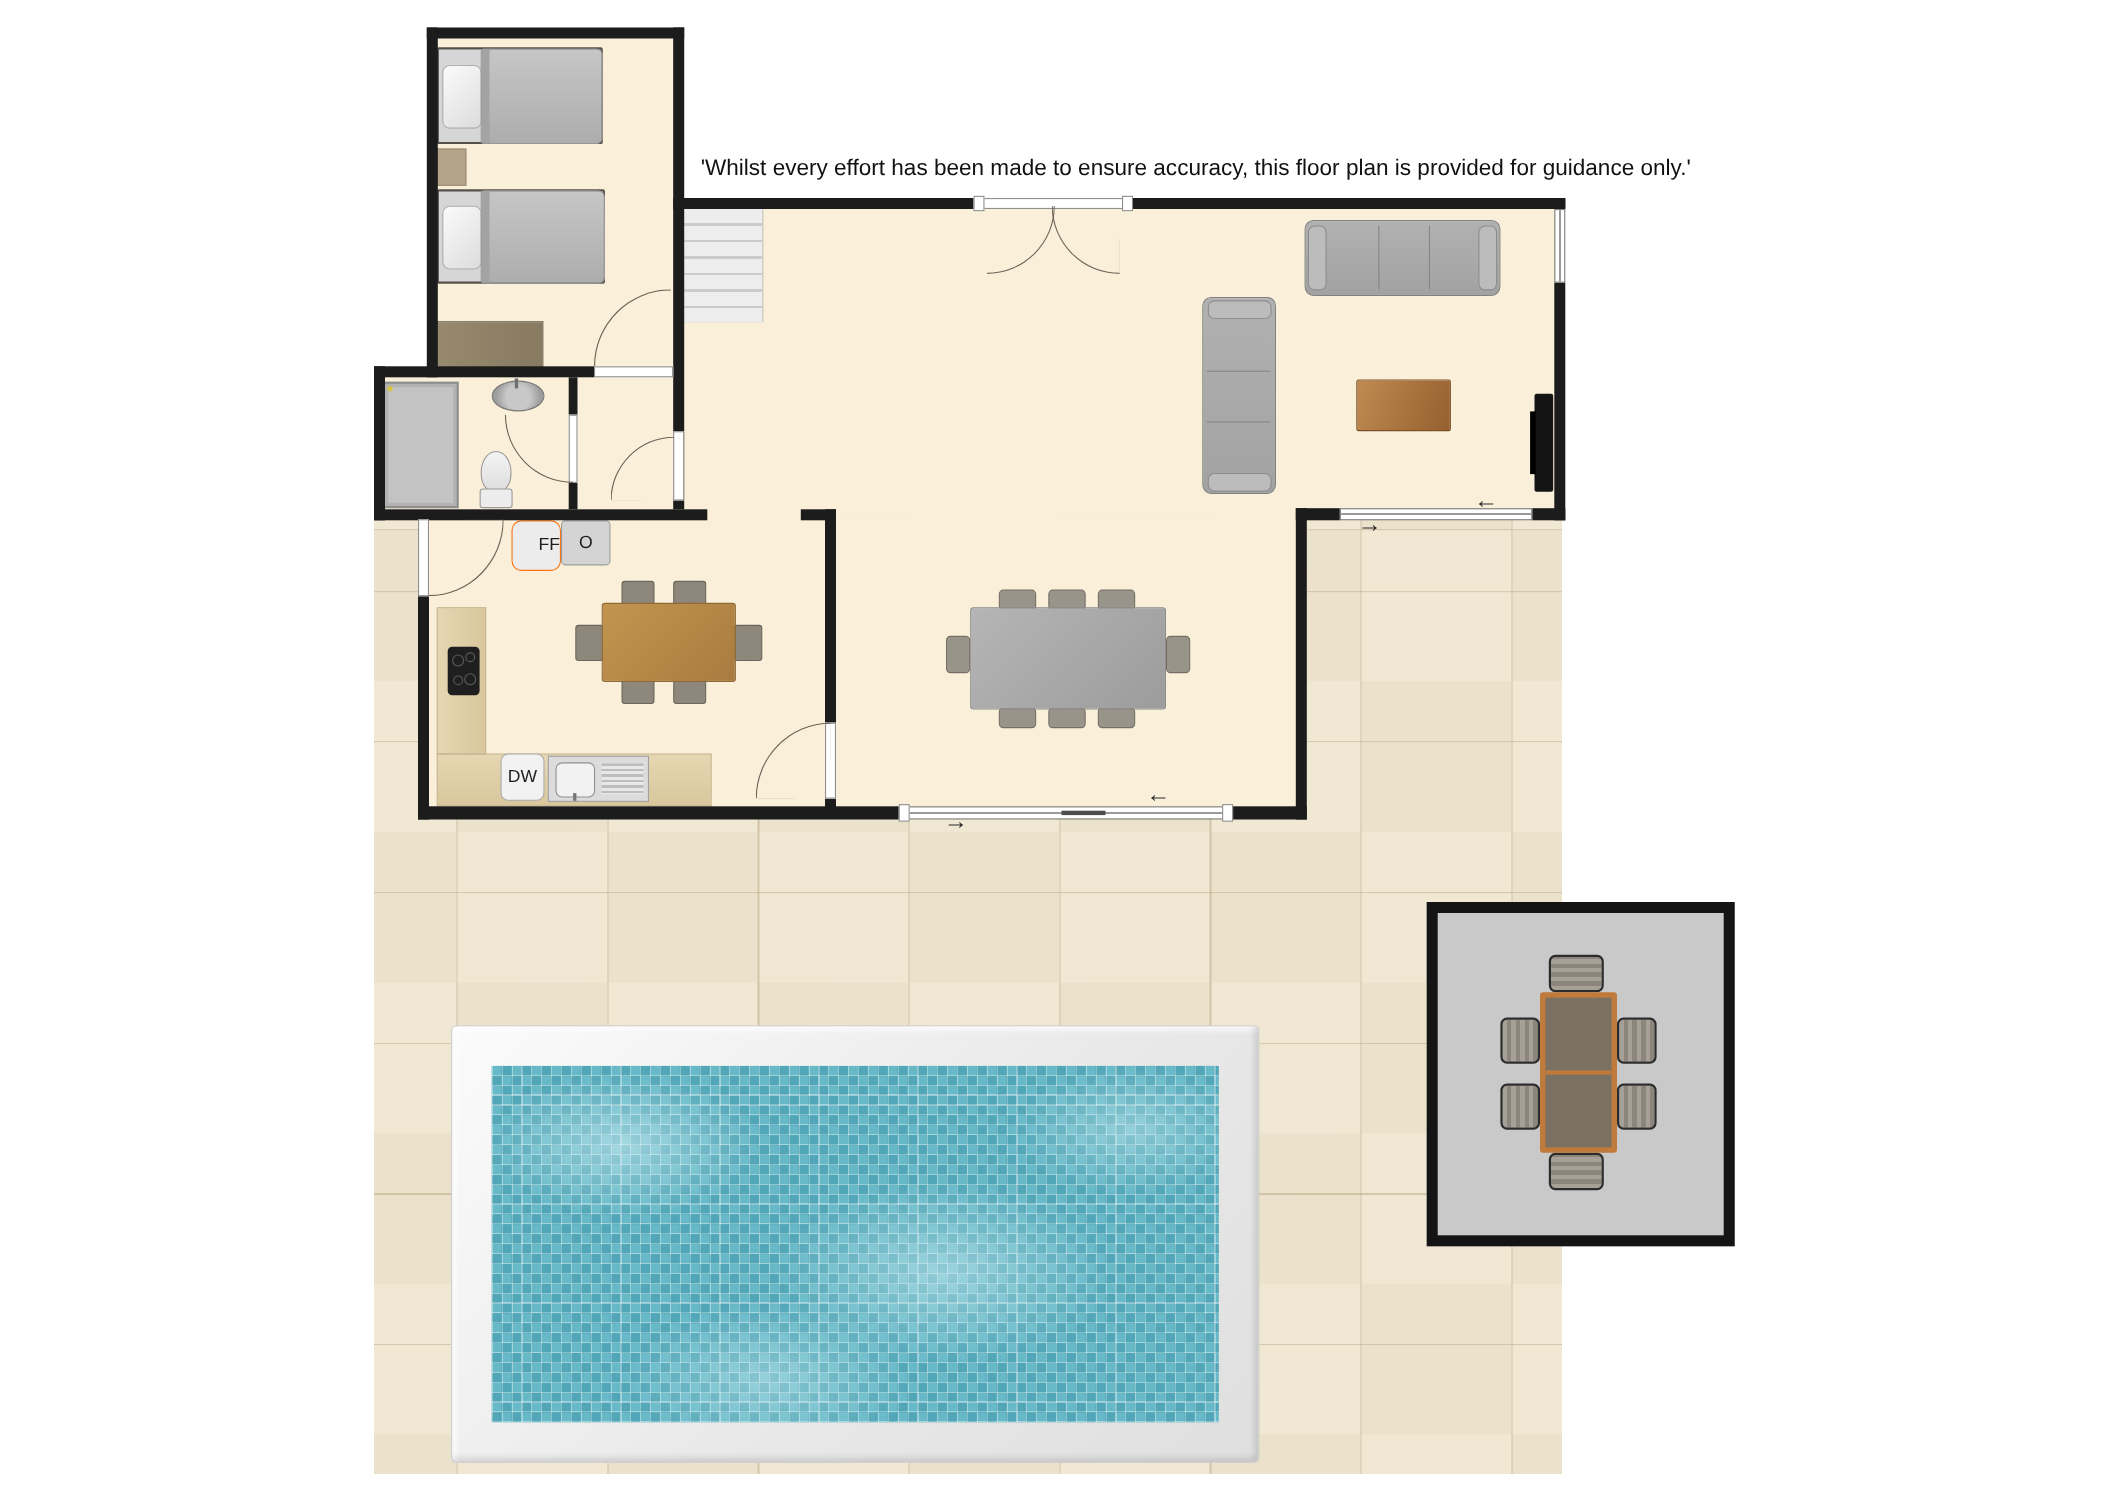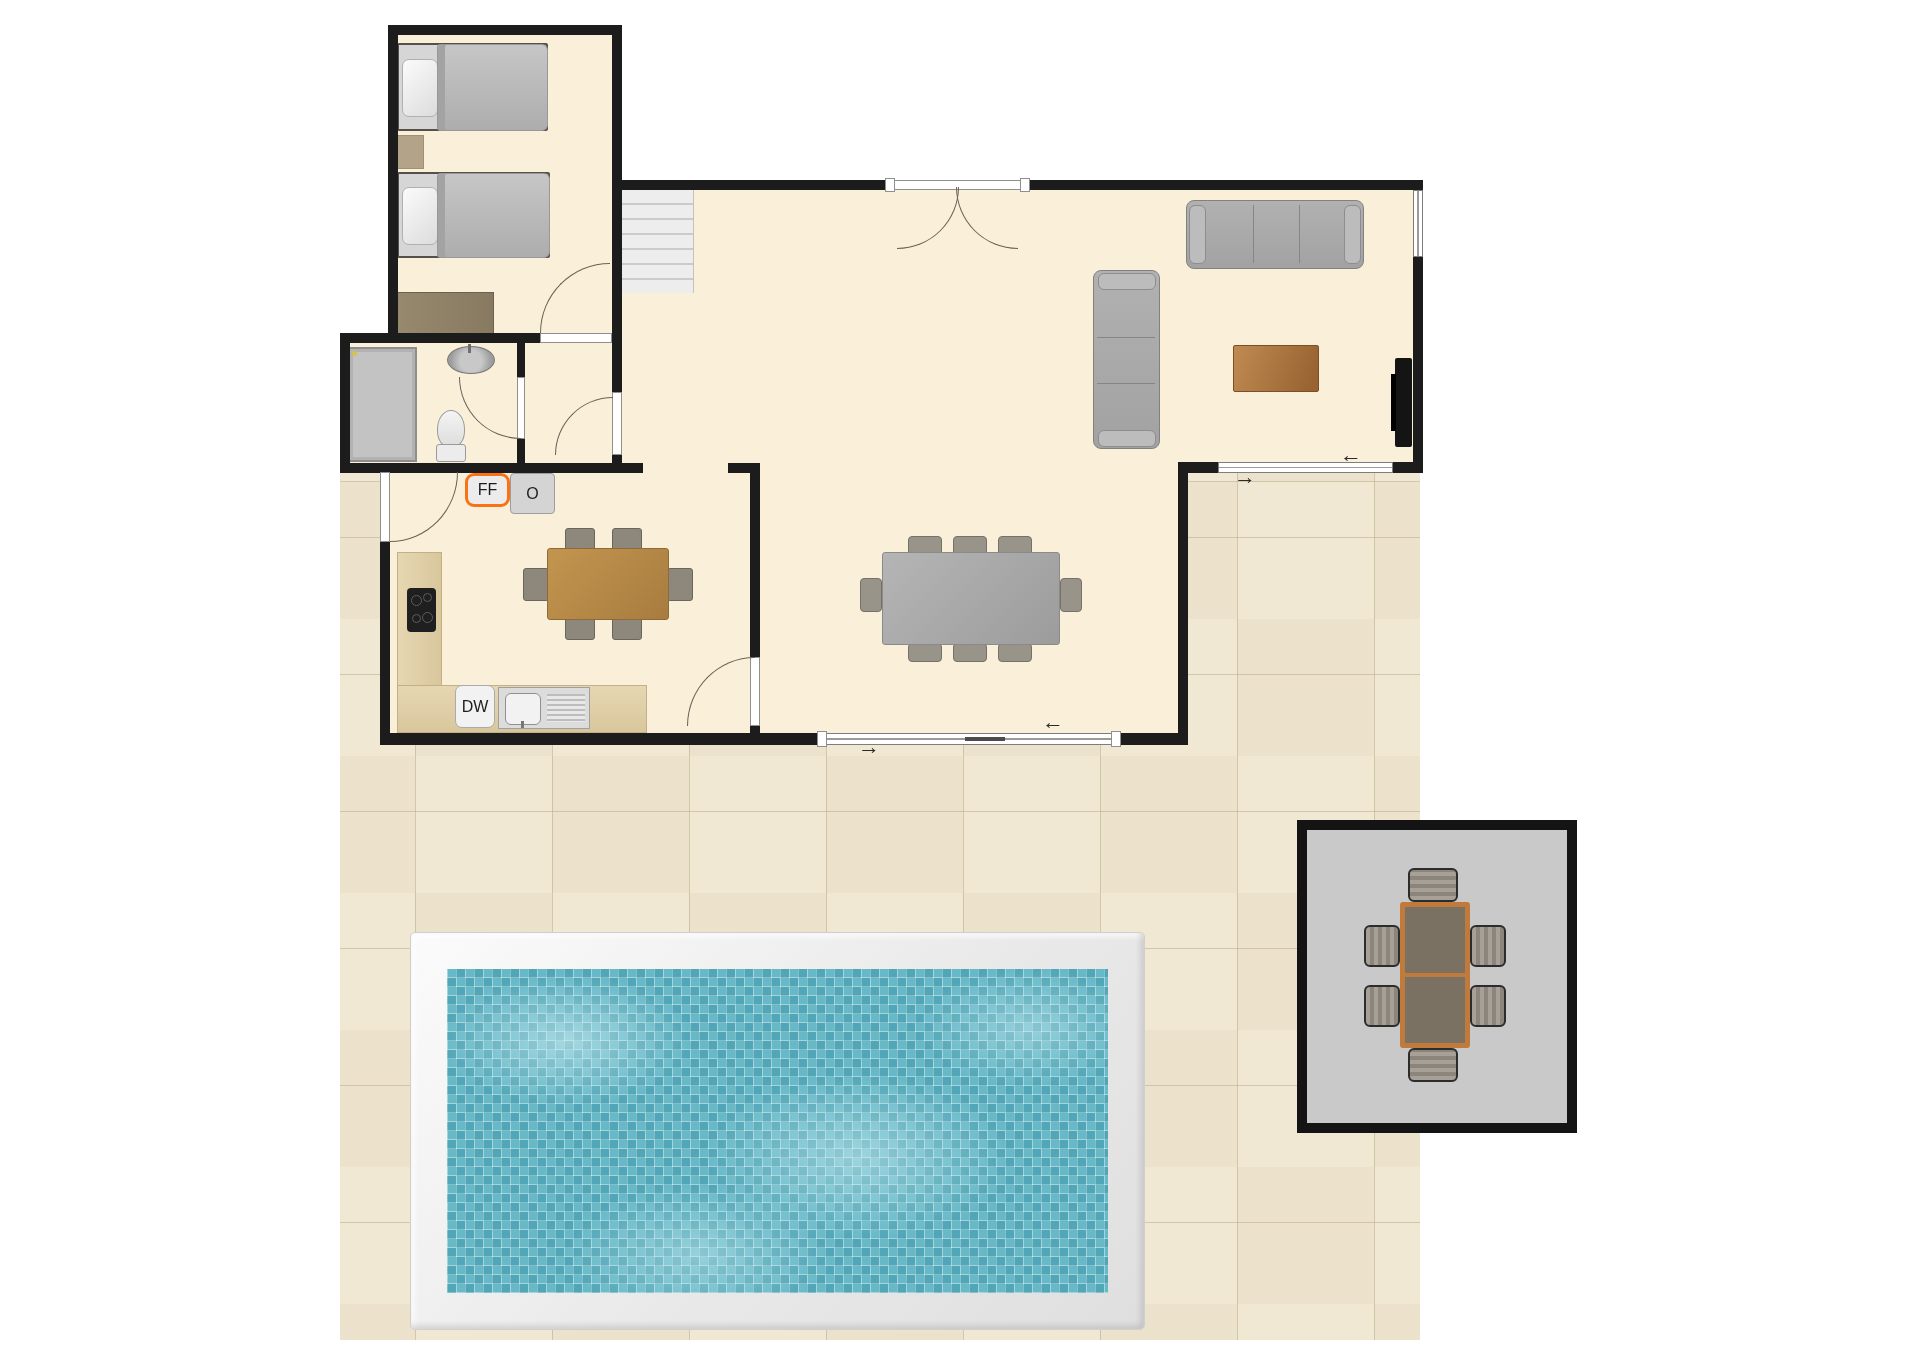--- a/index.html
+++ b/index.html
@@ -101,21 +101,21 @@
   <div class="rug" style="left:397px;top:135px;width:25px;height:32px;"></div>
   <div class="dresser" style="left:397px;top:292px;width:95px;height:41px;"></div>
 
   <div class="shower" style="left:348px;top:347px;width:69px;height:115px;"></div>
   <div class="abs" style="left:352px;top:351px;width:5px;height:5px;background:#d8c24a;border-radius:50%;"></div>
   <div class="sink" style="left:447px;top:346px;width:46px;height:26px;"></div>
   <div class="abs" style="left:468px;top:344px;width:3px;height:9px;background:#6f6f6f;"></div>
   <div class="toilet-bowl" style="left:437px;top:410px;width:26px;height:36px;"></div>
   <div class="toilet-tank" style="left:436px;top:444px;width:28px;height:16px;"></div>
 
-  <div class="appliance" style="left:465px;top:473px;width:45px;height:34px;background:#ececec;border:3px solid #f97316;">
+  <div class="appliance" style="left:465px;top:473px;width:45px;height:46px;background:#ececec;border:1px solid #f97316;justify-content:flex-end;">
     <span>FF</span>
   </div>
   <div class="appliance" style="left:510px;top:473px;width:45px;height:41px;background:#d4d4d4;border:1px solid #9d9d9d;border-radius:4px;">
     <span>O</span>
   </div>
   <div class="counter" style="left:397px;top:552px;width:45px;height:134px;"></div>
   <div class="counter" style="left:397px;top:685px;width:250px;height:48px;background:linear-gradient(180deg,#e6d7b2,#d9c79c);"></div>
   <div class="hob" style="left:407px;top:588px;width:29px;height:44px;">
     <i style="left:4px;top:7px;width:9px;height:9px;"></i>
     <i style="left:16px;top:5px;width:7px;height:7px;"></i>
@@ -227,14 +227,15 @@
   <div class="ochair" style="left:1408px;top:868px;width:50px;height:34px;"></div>
   <div class="ochair" style="left:1408px;top:1048px;width:50px;height:34px;"></div>
   <div class="ochair v" style="left:1364px;top:925px;width:36px;height:42px;"></div>
   <div class="ochair v" style="left:1364px;top:985px;width:36px;height:42px;"></div>
   <div class="ochair v" style="left:1470px;top:925px;width:36px;height:42px;"></div>
   <div class="ochair v" style="left:1470px;top:985px;width:36px;height:42px;"></div>
   <div class="otable" style="left:1400px;top:902px;width:70px;height:146px;">
     <div class="abs" style="left:0;top:66px;width:60px;height:4px;background:#bf7a3c;"></div>
   </div>
 
+  <div class="disclaimer">'Whilst every effort has been made to ensure accuracy, this floor plan is provided for guidance only.'</div>
 
 </div>
 
 </body></html>

